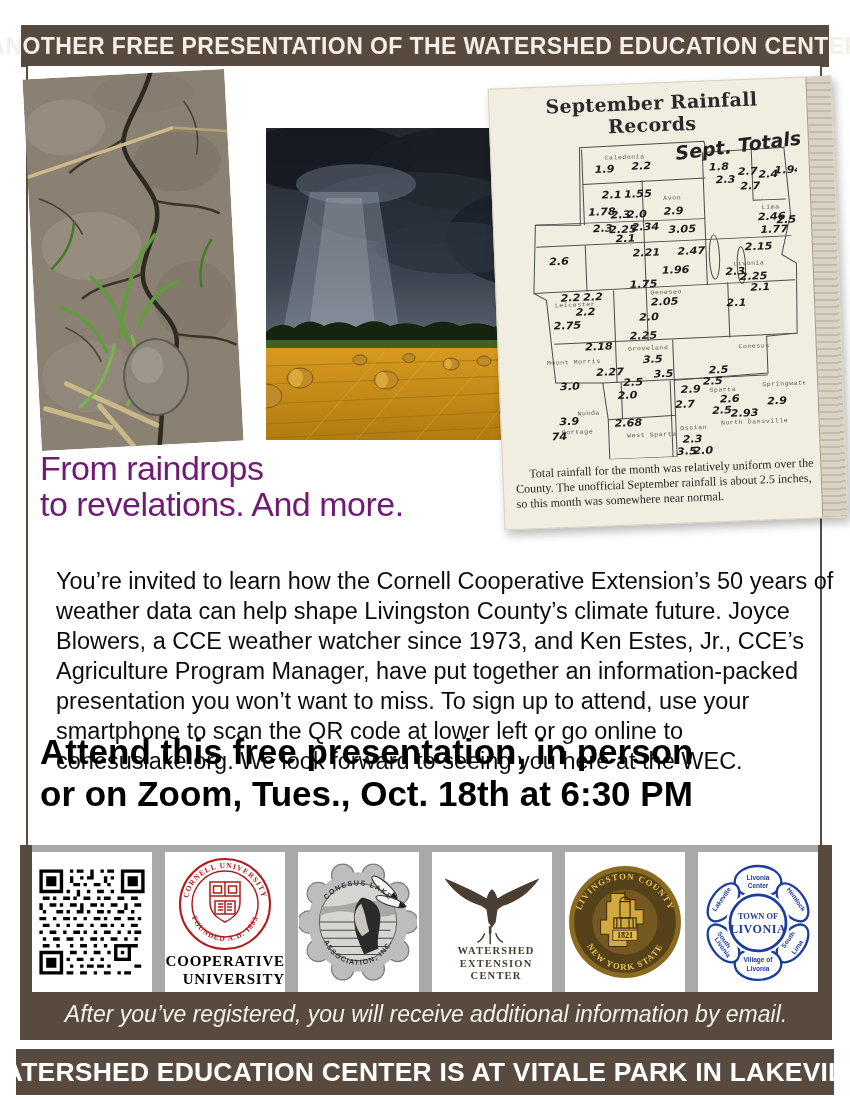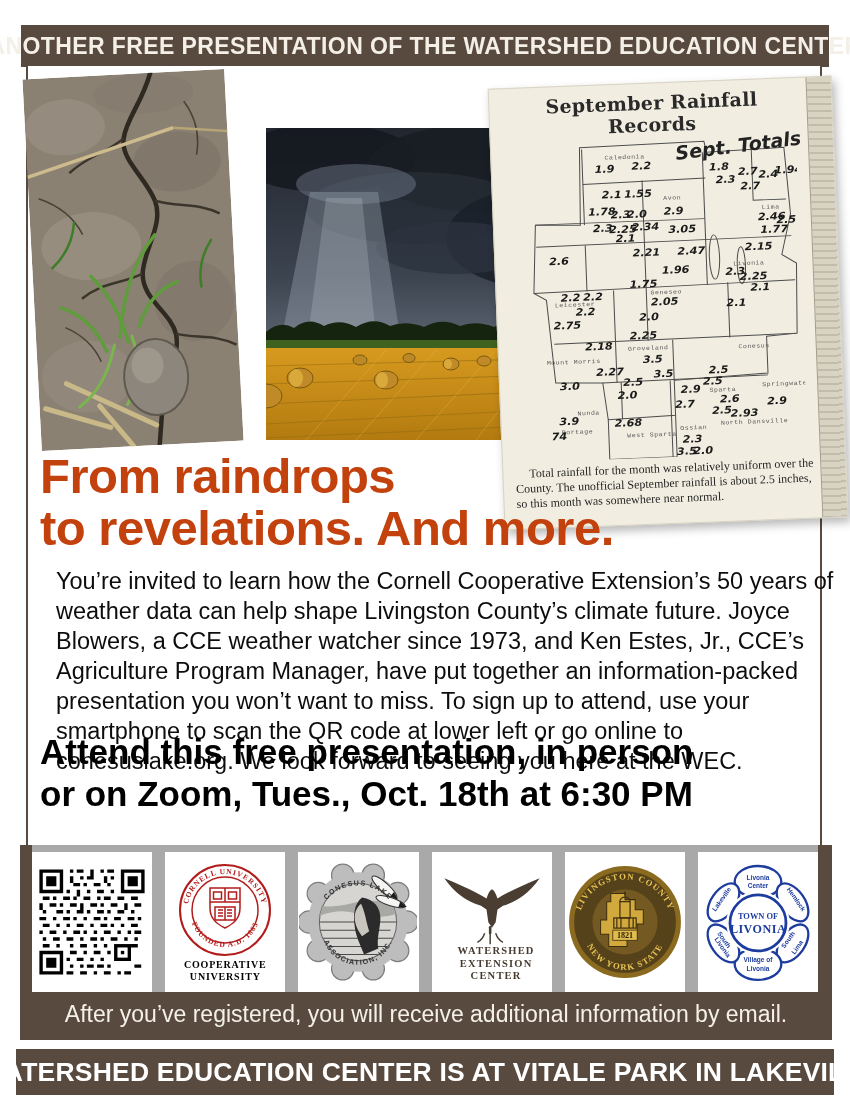--- a/index.html
+++ b/index.html
@@ -32,29 +32,29 @@
   }
   .doc-map{display:block;margin:4px auto 0 auto;}
   .doc-caption{
     font-family:"Liberation Serif",serif;font-size:12px;line-height:1.25;color:#1f1f1f;margin-top:4px;
     text-indent:14px;
   }
   .doc-binding{
     position:absolute;right:0;top:0;bottom:0;width:24px;border-left:1px solid #a39d8a;
     background:repeating-linear-gradient(180deg,#d8d3c2 0 5px,#c2bcab 5px 7px);
   }
-  .headline{position:absolute;left:12px;top:384px;font-size:49px;font-weight:700;letter-spacing:-.5px;line-height:1.07;color:#c2410c;z-index:4;}
+  .headline{position:absolute;left:12px;top:384px;font-size:34px;font-weight:400;letter-spacing:-.5px;line-height:1.07;color:#701a75;z-index:4;}
   .body-para{position:absolute;left:28px;top:500px;width:779px;font-size:23.5px;line-height:1.28;color:#0d0d0d;z-index:4;}
   .cta{position:absolute;left:12px;top:665px;font-size:35px;font-weight:800;line-height:1.2;color:#000;z-index:4;}
   .logo-band{position:absolute;left:20px;top:845px;width:812px;background:#594a40;}
   .tile-row{display:flex;gap:13px;margin:0 14px 0 12px;background:#a9a9a9;padding-top:7px;}
   .tile{background:#fff;flex:1;height:140px;display:flex;flex-direction:column;align-items:center;justify-content:center;overflow:hidden;}
-  .cornell-caption{font-family:"Liberation Serif",serif;font-weight:bold;font-size:10px;letter-spacing:.8px;color:#000;text-align:center;line-height:1.15;margin-top:1px;}
+  .cornell-caption{font-family:"Liberation Serif",serif;font-weight:bold;font-size:15px;letter-spacing:.8px;color:#000;text-align:right;line-height:1.15;margin-top:1px;}
   .wec-caption{font-family:"Liberation Serif",serif;font-size:10.5px;letter-spacing:1.2px;color:#473b2f;text-align:center;line-height:1.18;font-variant:small-caps;font-weight:bold;margin-left:9px;}
-  .registered{color:#f5f1e8;font-size:23px;text-align:center;padding:9px 0 12px 0;}
+  .registered{color:#f5f1e8;font-size:23px;text-align:center;padding:9px 0 12px 0;font-style:italic;}
   .bottom-banner{
     position:absolute;left:16px;top:1049px;width:818px;height:46px;background:#594a40;color:#fff;
     font-weight:bold;font-size:26.5px;display:flex;align-items:center;justify-content:center;letter-spacing:.2px;white-space:nowrap;
   }
   .map-num{font-family:"DejaVu Sans",sans-serif;font-weight:bold;font-style:italic;fill:#1a1a1a;font-size:11px;}
   .map-town{font-family:"Liberation Mono",monospace;fill:#5a5a5a;font-size:6.5px;letter-spacing:.5px;}
   .arc-red{fill:#b31b1b;font-family:"Liberation Serif",serif;font-weight:bold;font-size:7.5px;letter-spacing:1px;}
   .arc-gray{fill:#333;font-family:"Liberation Sans",sans-serif;font-weight:bold;font-size:7px;letter-spacing:1.2px;}
   .arc-gold{fill:#e8c554;font-family:"Liberation Serif",serif;font-weight:bold;font-size:8.5px;letter-spacing:1.2px;}
   .liv-center1{fill:#1d3c9e;font-family:"Liberation Serif",serif;font-weight:bold;font-size:9px;}

